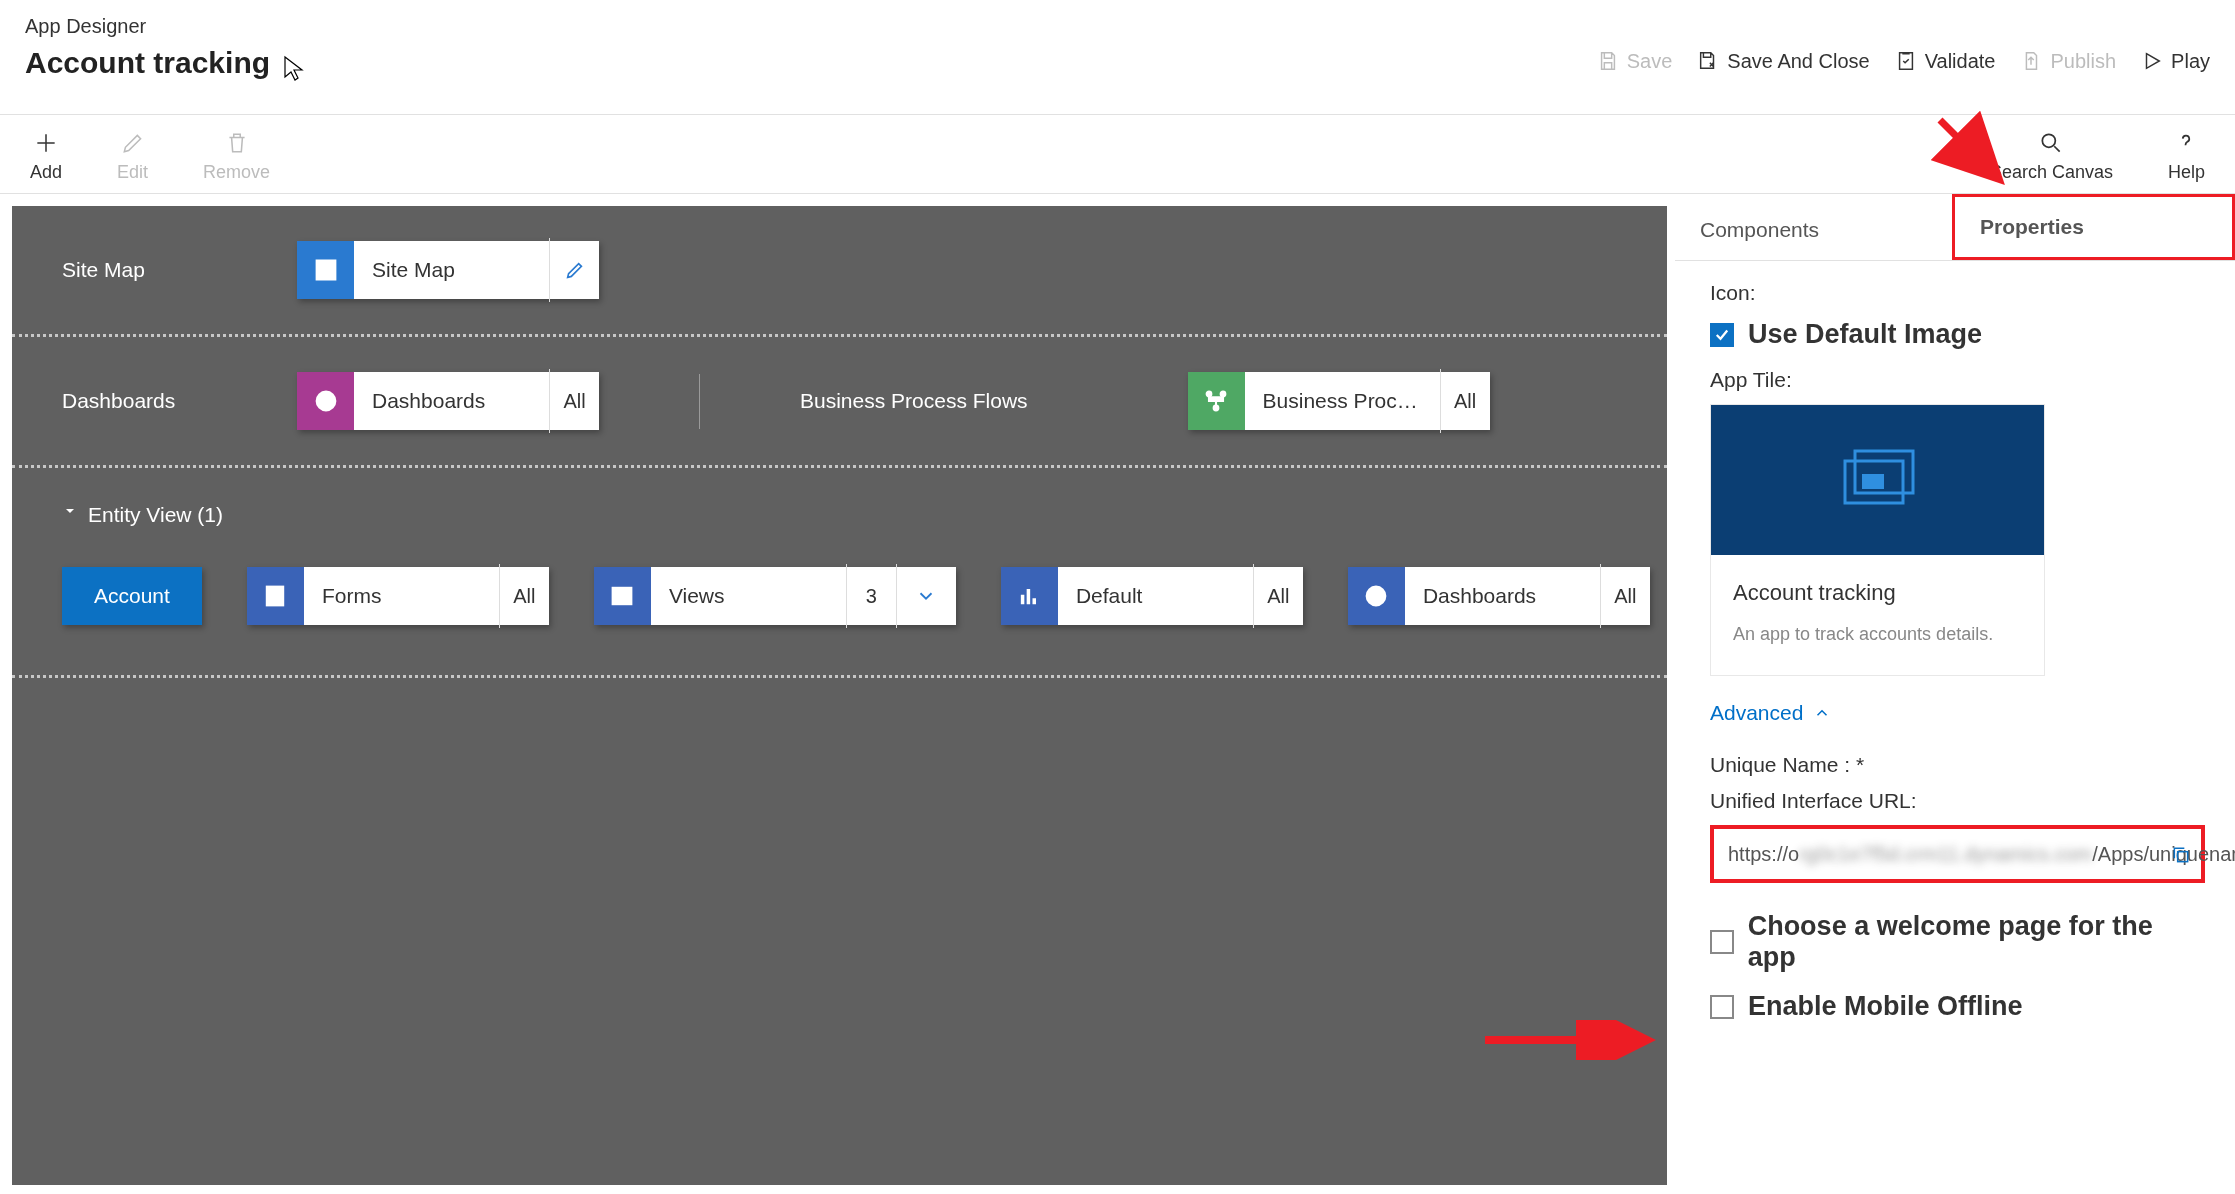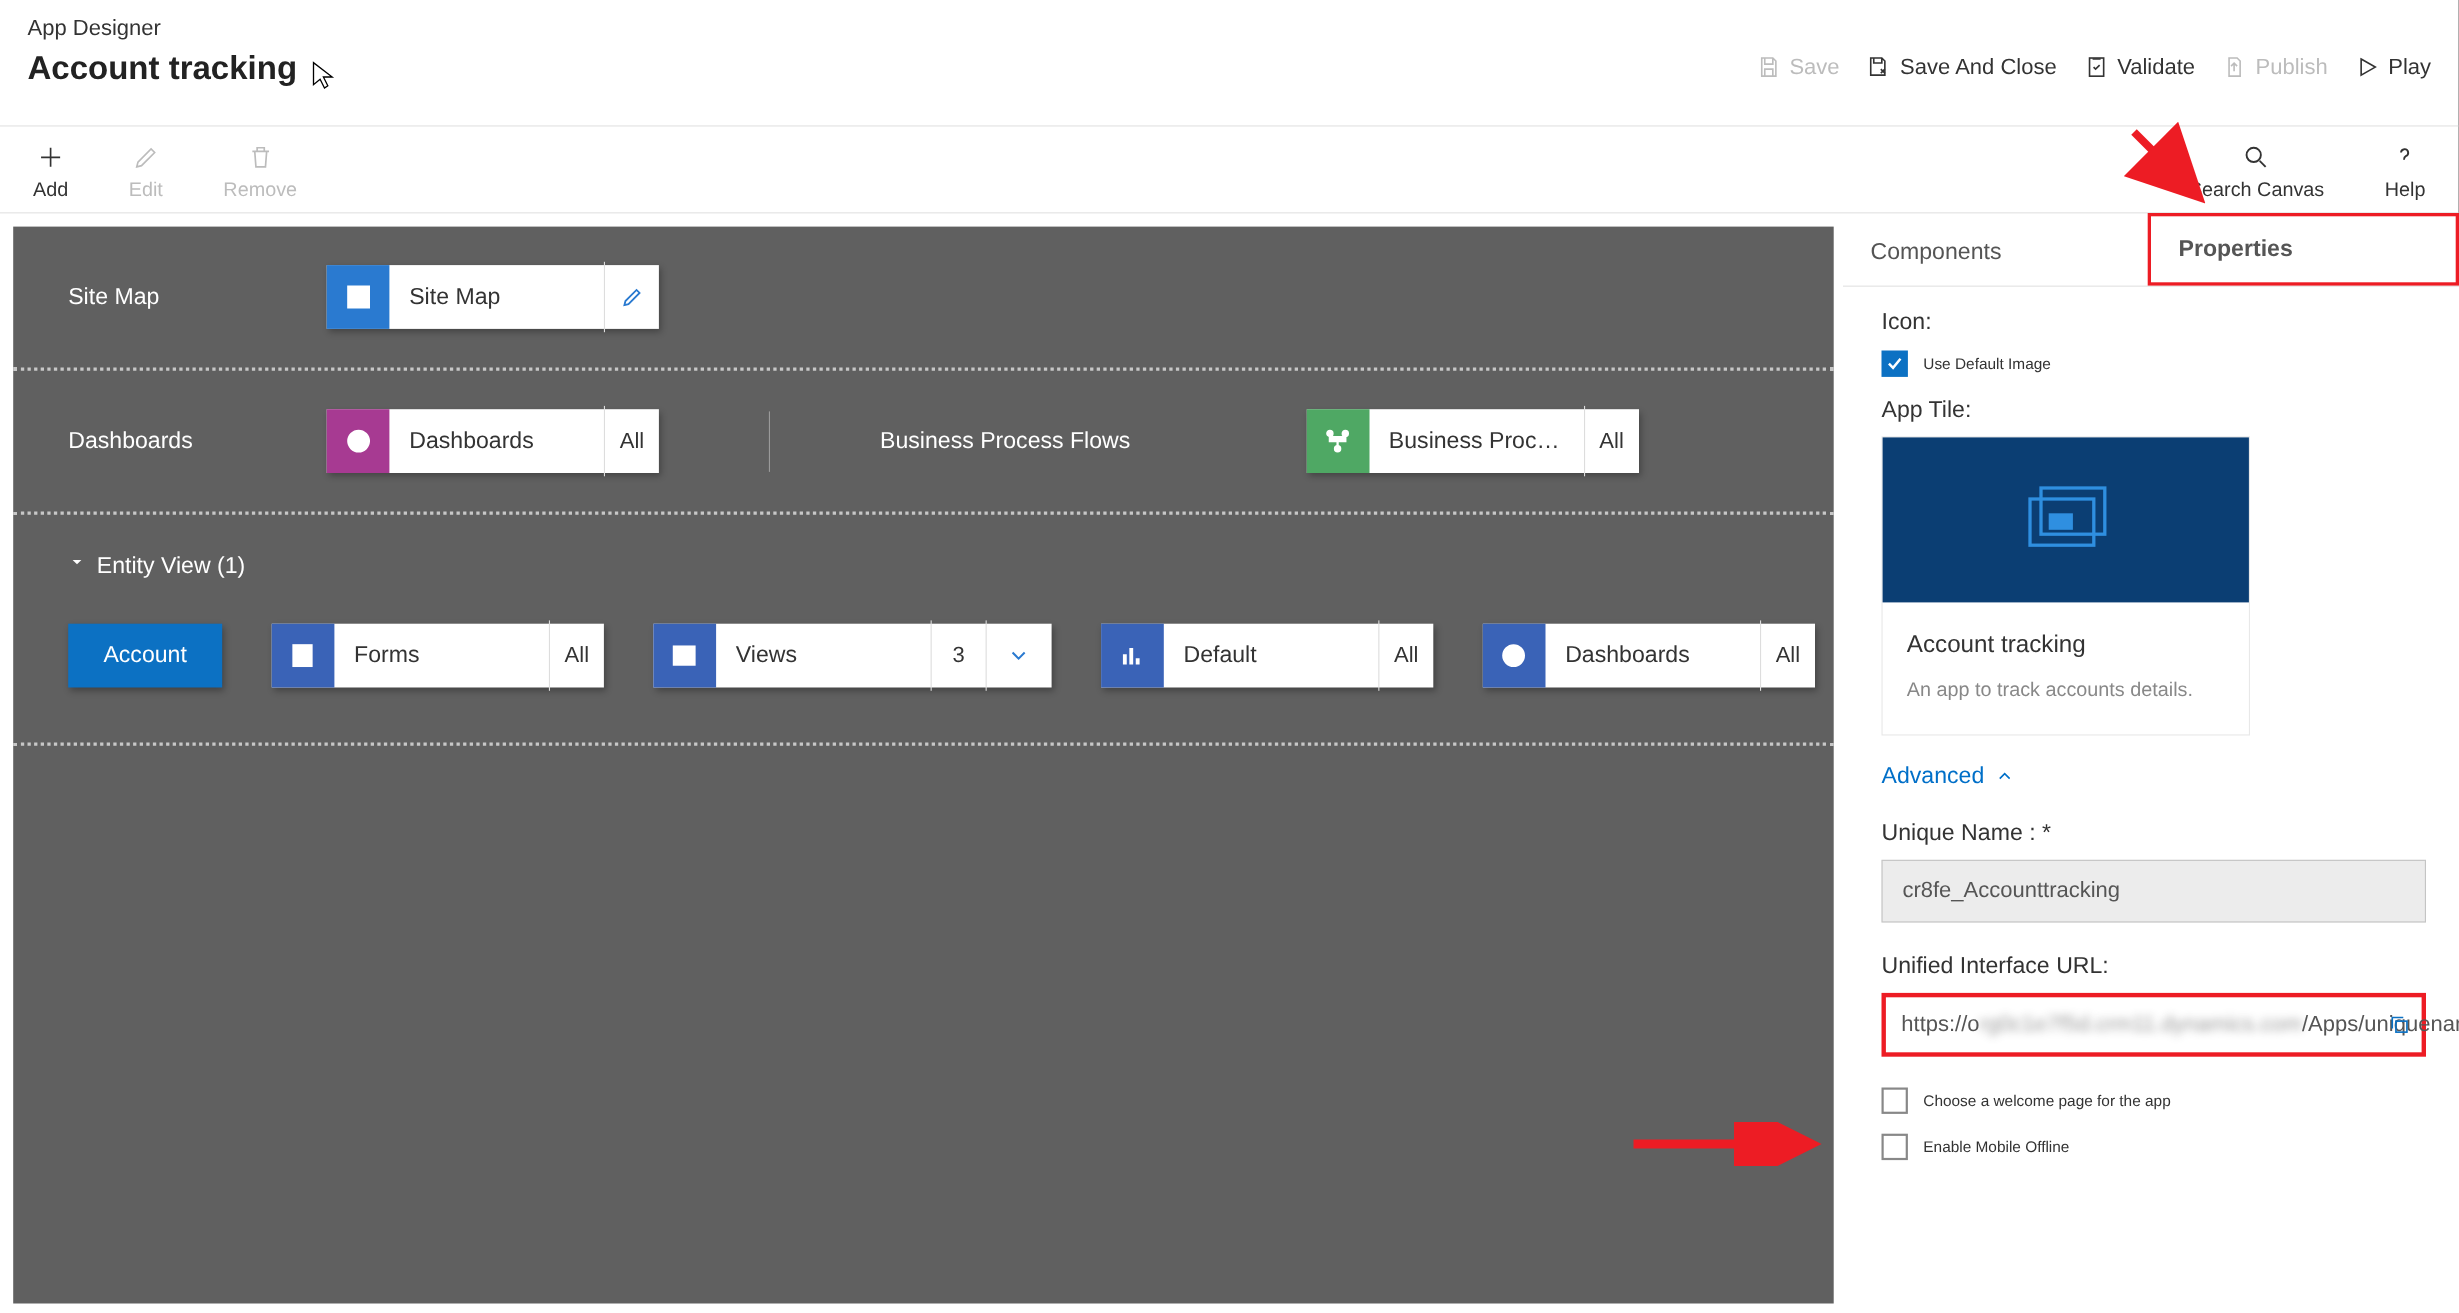--- a/index.html
+++ b/index.html
@@ -65,21 +65,21 @@
 .tab { flex: 1; padding: 18px 25px; font-size: 21px; color: #555; cursor: pointer; }
 .tab.active { font-weight: 600; }
 .tab.highlight { border: 3px solid #ed1c24; }
 
 .panel-body { padding: 20px 35px; font-size: 20px; color: #333; }
 .plabel { margin-bottom: 12px; font-size: 21px; }
 .checkbox-row { display: flex; align-items: center; gap: 14px; margin: 14px 0 18px 0; }
 .checkbox-row .cb { width: 24px; height: 24px; background: #0c71c3; display: flex; align-items: center; justify-content: center; }
 .checkbox-row .cb svg { width: 18px; height: 18px; stroke: #fff; }
 .checkbox-row .cb.empty { background: #fff; border: 2px solid #888; }
-.checkbox-row span { font-size: 14px; }
+.checkbox-row span { font-size: 27px; font-weight: bold; }
 
 .apptile-preview { width: 335px; border: 1px solid #e8e8e8; margin-bottom: 25px; }
 .apptile-img { height: 150px; background: #0b3e73; display: flex; align-items: center; justify-content: center; }
 .apptile-img svg { width: 90px; height: 75px; }
 .apptile-body { padding: 25px 22px 30px 22px; }
 .apptile-name { font-size: 22px; color: #333; margin-bottom: 18px; }
 .apptile-desc { font-size: 18px; color: #888; }
 
 .adv-toggle { color: #006fc8; font-size: 21px; display: flex; align-items: center; gap: 10px; margin-bottom: 28px; cursor: pointer; }
 .adv-toggle svg { width: 18px; height: 18px; }
@@ -326,21 +326,20 @@
       </div>
 
       <div class="adv-toggle">
         <span>Advanced</span>
         <svg viewBox="0 0 24 24" fill="none" stroke="#006fc8" stroke-width="2">
             <path d="M6 15l6-6 6 6"></path>
           </svg>
       </div>
 
       <div class="plabel">Unique Name : *</div>
-      <input class="field-input" readonly="" value="cr8fe_Accounttracking" style="">
 
       <div class="plabel">Unified Interface URL:</div>
       <div class="url-box">
         <span>https://o</span><span class="blur">rg0c1e7f5d.crm11.dynamics.com</span><span>/Apps/uniquename/cr8fe_Accounttracking</span>
         <span class="copy-icon">
           <svg width="20" height="20" viewBox="0 0 24 24" fill="none" stroke="currentColor" stroke-width="1.8">
               <rect x="8" y="8" width="12" height="12"></rect>
               <path d="M4 16V4h12"></path>
             </svg>
         </span>

